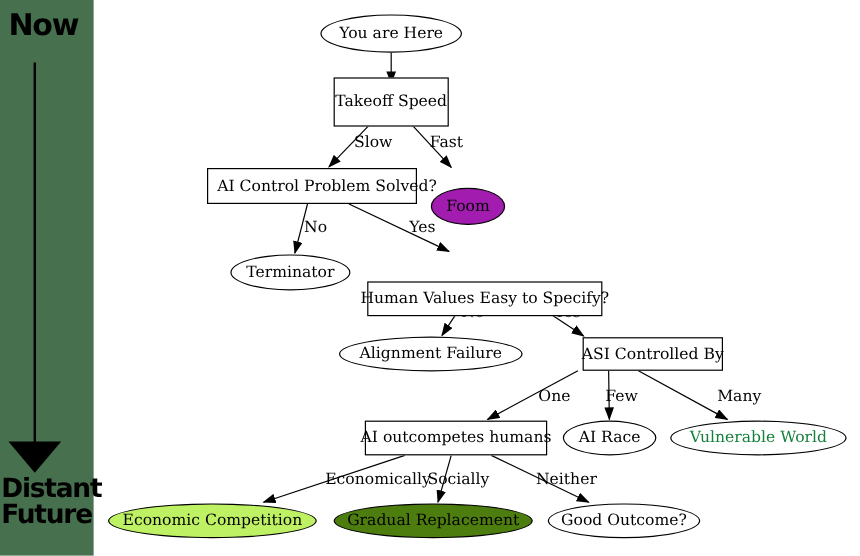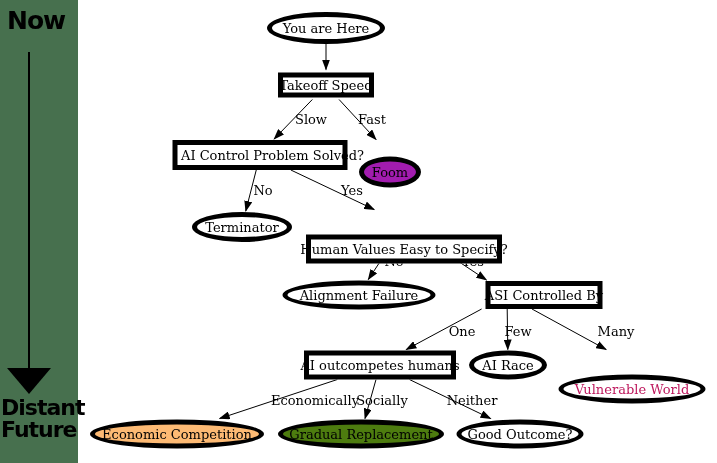--- a/index.html
+++ b/index.html
@@ -30,21 +30,21 @@
   #edge-layer {
     position: absolute; left: 0; top: 0;
     width: 717px; height: 463px;
     z-index: 1;
   }
   .node {
     position: absolute;
     transform: translate(-50%, -50%);
     display: flex; align-items: center; justify-content: center;
     background: #ffffff;
-    border: 5px solid #404040;
+    border: 1px solid #404040;
     box-sizing: border-box;
     white-space: nowrap;
     font-size: 13px;
     z-index: 2;
   }
   .node.ellipse { border-radius: 50%; }
   .node.box { border-radius: 0; }
   .edge-label {
     position: absolute;
     transform: translate(-50%, -50%);
@@ -97,26 +97,26 @@
     <div class="edge-label" style="left: 352px; top: 190px;">Yes</div>
     <div class="edge-label" style="left: 394px; top: 261px;">No</div>
     <div class="edge-label" style="left: 473px; top: 261px;">Yes</div>
     <div class="edge-label" style="left: 462px; top: 331px;">One</div>
     <div class="edge-label" style="left: 518px; top: 331px;">Few</div>
     <div class="edge-label" style="left: 616px; top: 331px;">Many</div>
     <div class="edge-label" style="left: 315px; top: 400px;">Economically</div>
     <div class="edge-label" style="left: 382px; top: 400px;">Socially</div>
     <div class="edge-label" style="left: 472px; top: 400px;">Neither</div>
     <div class="node ellipse" style="left: 326px; top: 28px; width: 118px; height: 32px; background: rgb(255, 255, 255); border-color: rgb(0, 0, 0); color: rgb(0, 0, 0);">You are Here</div>
-    <div class="node box" style="left: 326px; top: 85px; width: 96px; height: 25px; background: rgb(255, 255, 255); border-color: rgb(0, 0, 0); color: rgb(0, 0, 0);">Takeoff Speed</div>
+    <div class="node box" style="left: 326px; top: 85px; width: 96px; height: 41px; background: rgb(255, 255, 255); border-color: rgb(0, 0, 0); color: rgb(0, 0, 0);">Takeoff Speed</div>
     <div class="node box" style="left: 260px; top: 155px; width: 175px; height: 30px; background: rgb(255, 255, 255); border-color: rgb(0, 0, 0); color: rgb(0, 0, 0); padding-left: 25px;">AI Control Problem Solved?</div>
     <div class="node ellipse" style="left: 390px; top: 156px; width: 62px; height: 31px; background: #a21caf; border-color: rgb(0, 0, 0); color: rgb(0, 0, 0); margin-top: 16px;">Foom</div>
     <div class="node ellipse" style="left: 242px; top: 227px; width: 100px; height: 30px; background: rgb(255, 255, 255); border-color: rgb(0, 0, 0); color: rgb(0, 0, 0);">Terminator</div>
     <div class="node box" style="left: 404px; top: 225px; width: 196px; height: 29px; background: rgb(255, 255, 255); border-color: rgb(0, 0, 0); color: rgb(0, 0, 0); margin-top: 24px;">Human Values Easy to Specify?</div>
     <div class="node ellipse" style="left: 359px; top: 295px; width: 153px; height: 29px; background: rgb(255, 255, 255); border-color: rgb(0, 0, 0); color: rgb(0, 0, 0);">Alignment Failure</div>
     <div class="node box" style="left: 507px; top: 295px; width: 117px; height: 28px; background: rgb(255, 255, 255); border-color: rgb(0, 0, 0); color: rgb(0, 0, 0); margin-left: 37px;">ASI Controlled By</div>
     <div class="node box" style="left: 380px; top: 365px; width: 152px; height: 29px; background: rgb(255, 255, 255); border-color: rgb(0, 0, 0); color: rgb(0, 0, 0);">AI outcompetes humans</div>
     <div class="node ellipse" style="left: 508px; top: 365px; width: 78px; height: 29px; background: rgb(255, 255, 255); border-color: rgb(0, 0, 0); color: rgb(0, 0, 0);">AI Race</div>
-    <div class="node ellipse" style="left: 632px; top: 365px; width: 147px; height: 29px; background: rgb(255, 255, 255); border-color: rgb(0, 0, 0); color: #be185d; margin-top: 24px;">Vulnerable World</div>
-    <div class="node ellipse" style="left: 177px; top: 434px; width: 174px; height: 29px; background: #fdba74; border-color: rgb(0, 0, 0); color: rgb(0, 0, 0);">Economic Competition</div>
+    <div class="node ellipse" style="left: 632px; top: 365px; width: 147px; height: 29px; background: rgb(255, 255, 255); border-color: rgb(0, 0, 0); color: #15803d;">Vulnerable World</div>
+    <div class="node ellipse" style="left: 177px; top: 434px; width: 174px; height: 29px; background: #bef264; border-color: rgb(0, 0, 0); color: rgb(0, 0, 0);">Economic Competition</div>
     <div class="node ellipse" style="left: 361px; top: 434px; width: 166px; height: 29px; background: #4d7c0f; border-color: rgb(0, 0, 0); color: rgb(0, 0, 0);">Gradual Replacement</div>
     <div class="node ellipse" style="left: 520px; top: 434px; width: 127px; height: 29px; background: rgb(255, 255, 255); border-color: rgb(0, 0, 0); color: rgb(0, 0, 0);">Good Outcome?</div>
   </div>
 
 </body></html>

